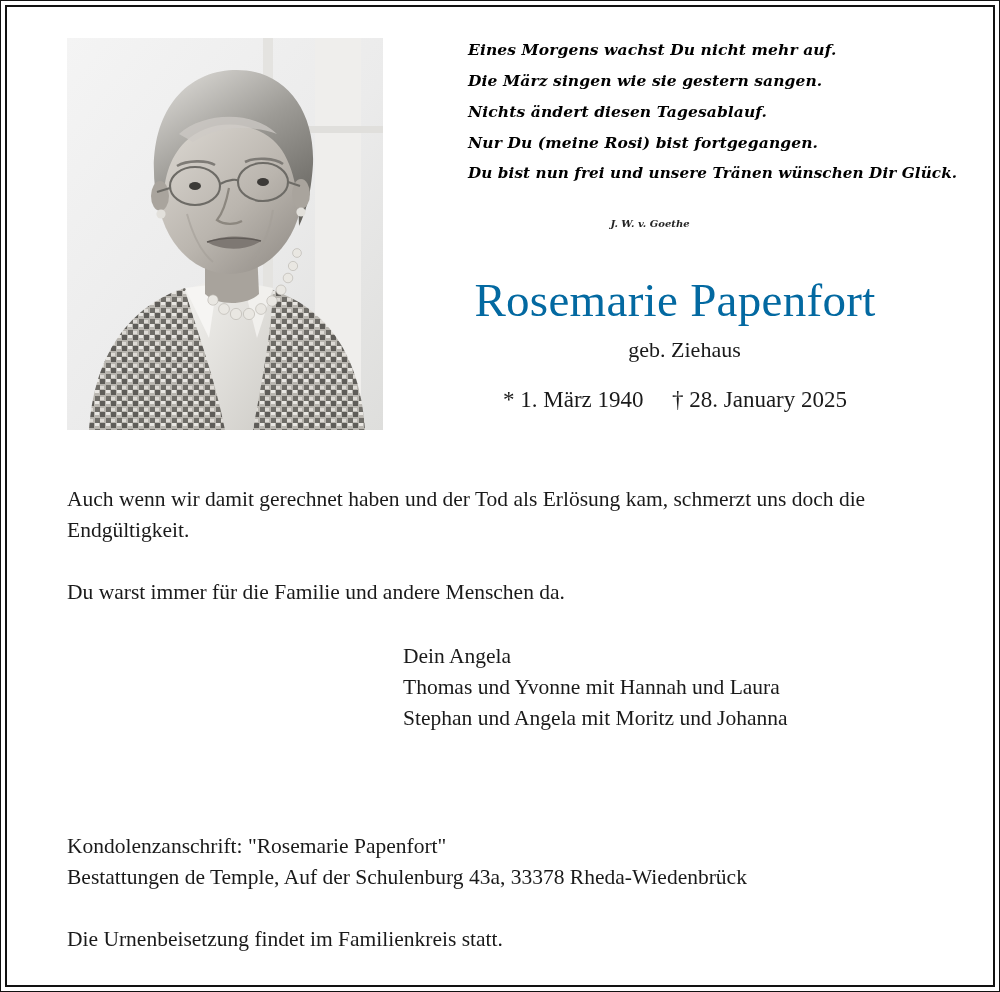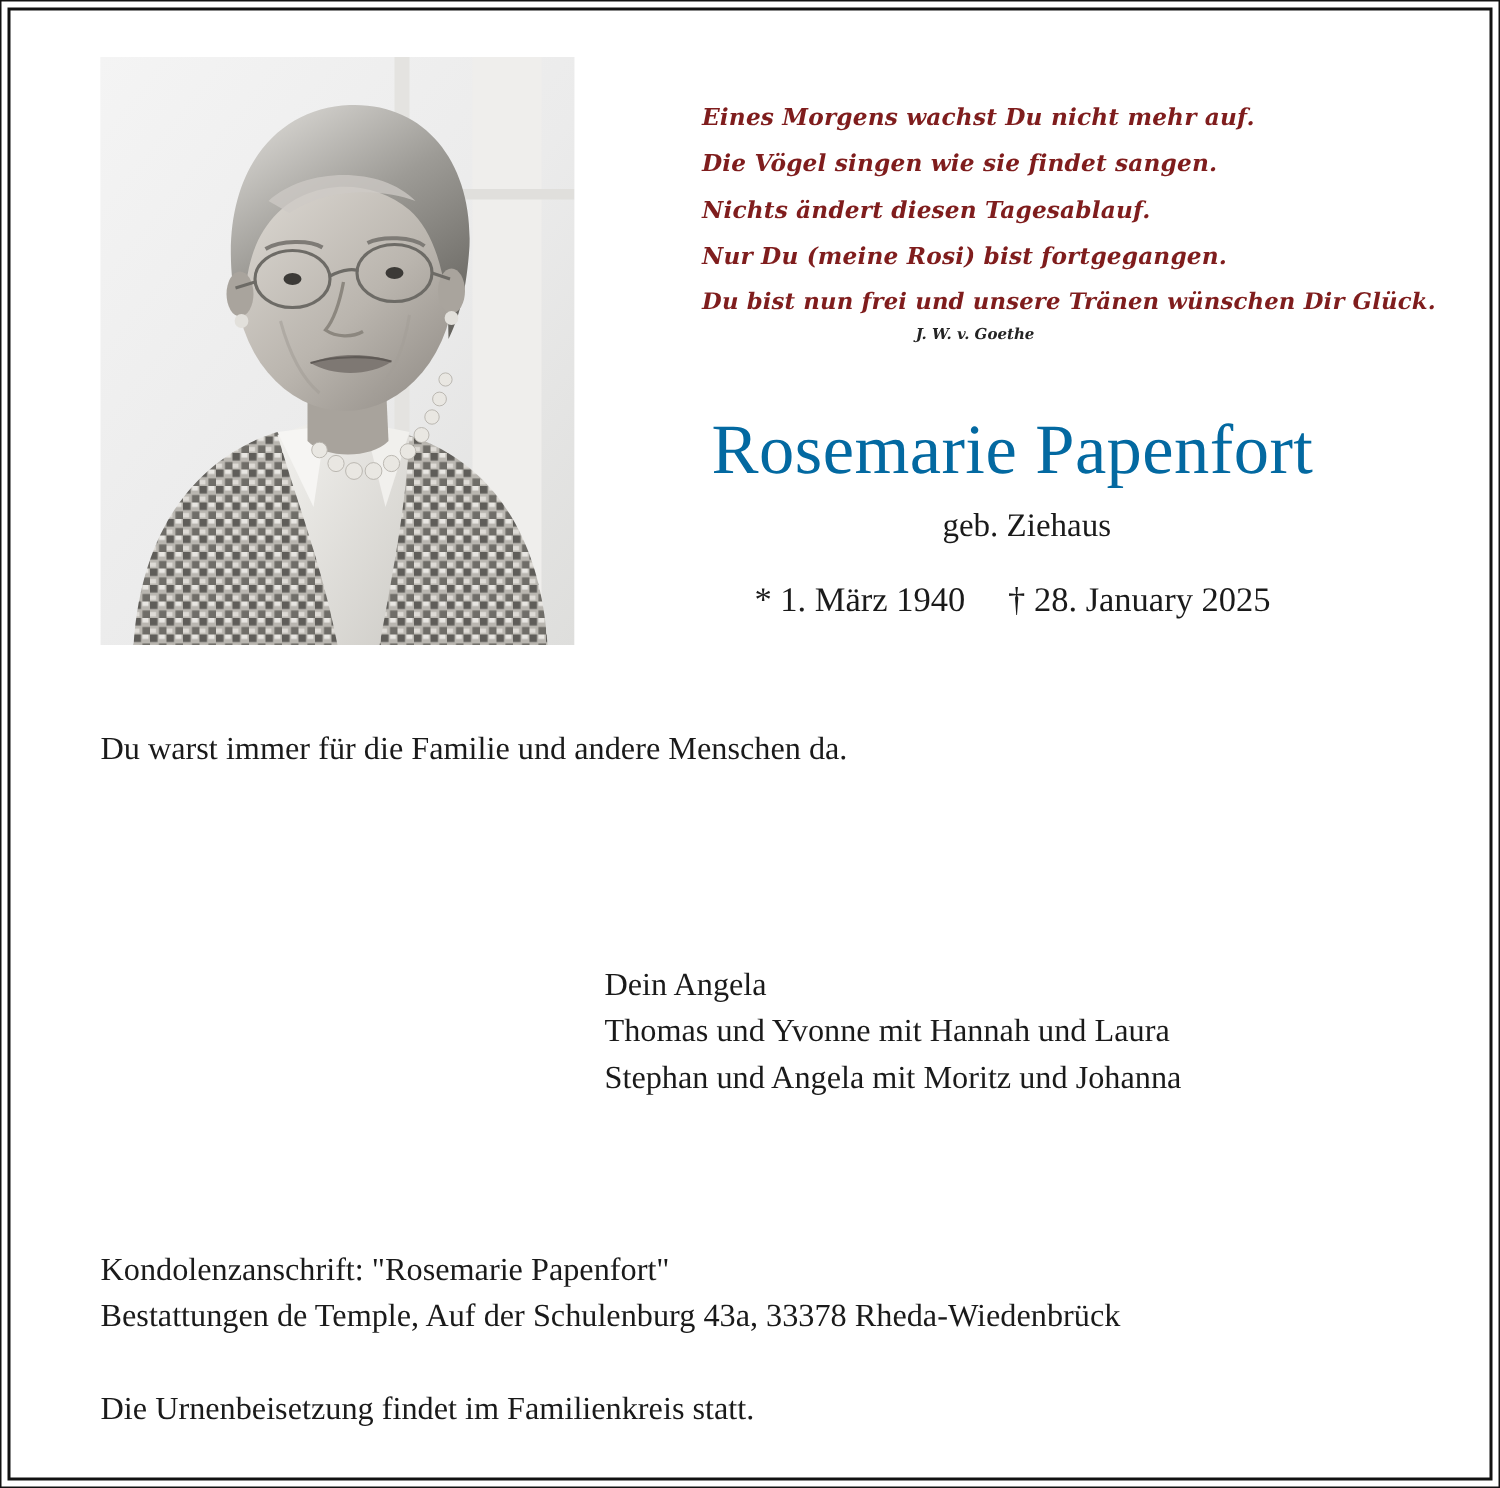--- a/index.html
+++ b/index.html
@@ -63,24 +63,23 @@
   .poem {
     position: absolute;
     left: 468px;
     top: 34px;
     width: 472px;
     font-family: "DejaVu Serif", "Liberation Serif", serif;
     font-style: italic;
     font-weight: bold;
     font-size: 15.5px;
     line-height: 31px;
-    color: #7f1d1d;
+    color: #000000;
     letter-spacing: 0.1px;
     white-space: nowrap;
-    margin-top: 28px;
   }
   .poem .pl { display: block; }
   .poem .pl.l5 { font-size: 15.2px; }
 
   .poem-attrib {
     position: absolute;
     left: 468px;
     top: 218px;
     width: 472px;
     text-align: center;
@@ -251,41 +250,42 @@
         <path d="M120 176 C126 198 134 214 146 224" stroke="#a49f98" stroke-width="2" fill="none" opacity="0.6"></path>
         <path d="M206 172 C202 196 194 214 182 224" stroke="#a49f98" stroke-width="2" fill="none" opacity="0.6"></path>
 
         <circle cx="94" cy="176" r="4.6" fill="#e2e0db"></circle>
         <circle cx="234" cy="174" r="4.6" fill="#e2e0db"></circle>
       </svg>
     </div>
 
     <div class="poem">
       <span class="pl l1">Eines Morgens wachst Du nicht mehr auf.</span>
-      <span class="pl l2">Die Vögel singen  wie sie findet sangen.</span>
+      <span class="pl l2">Die März singen  wie sie gestern sangen.</span>
       <span class="pl l3">Nichts ändert diesen Tagesablauf.</span>
       <span class="pl l4">Nur Du (meine Rosi) bist fortgegangen.</span>
       <span class="pl l5">Du bist nun frei und unsere Tränen wünschen Dir Glück.</span>
     </div>
 
     <div class="poem-attrib">J. W. v. Goethe</div>
 
     <div class="name-block">
       <div class="deceased-name">Rosemarie Papenfort</div>
       <div class="maiden-name">geb. Ziehaus</div>
       <div class="life-dates">
         <span>*</span>
         <span>1. März 1940</span>
         <span class="gap"></span>
         <span>†</span>
         <span>28. January 2025</span>
       </div>
     </div>
 
     <div class="body-text">
+      <p class="para">Auch wenn wir damit gerechnet haben und der Tod als Erlösung kam, schmerzt uns doch die Endgültigkeit.</p>
       <p class="para">Du warst immer für die Familie und andere Menschen da.</p>
     </div>
 
     <div class="family-block">
       <span class="fl">Dein Angela</span>
       <span class="fl">Thomas und Yvonne mit Hannah und Laura</span>
       <span class="fl">Stephan und Angela mit Moritz und Johanna</span>
     </div>
 
     <div class="footer-block">

